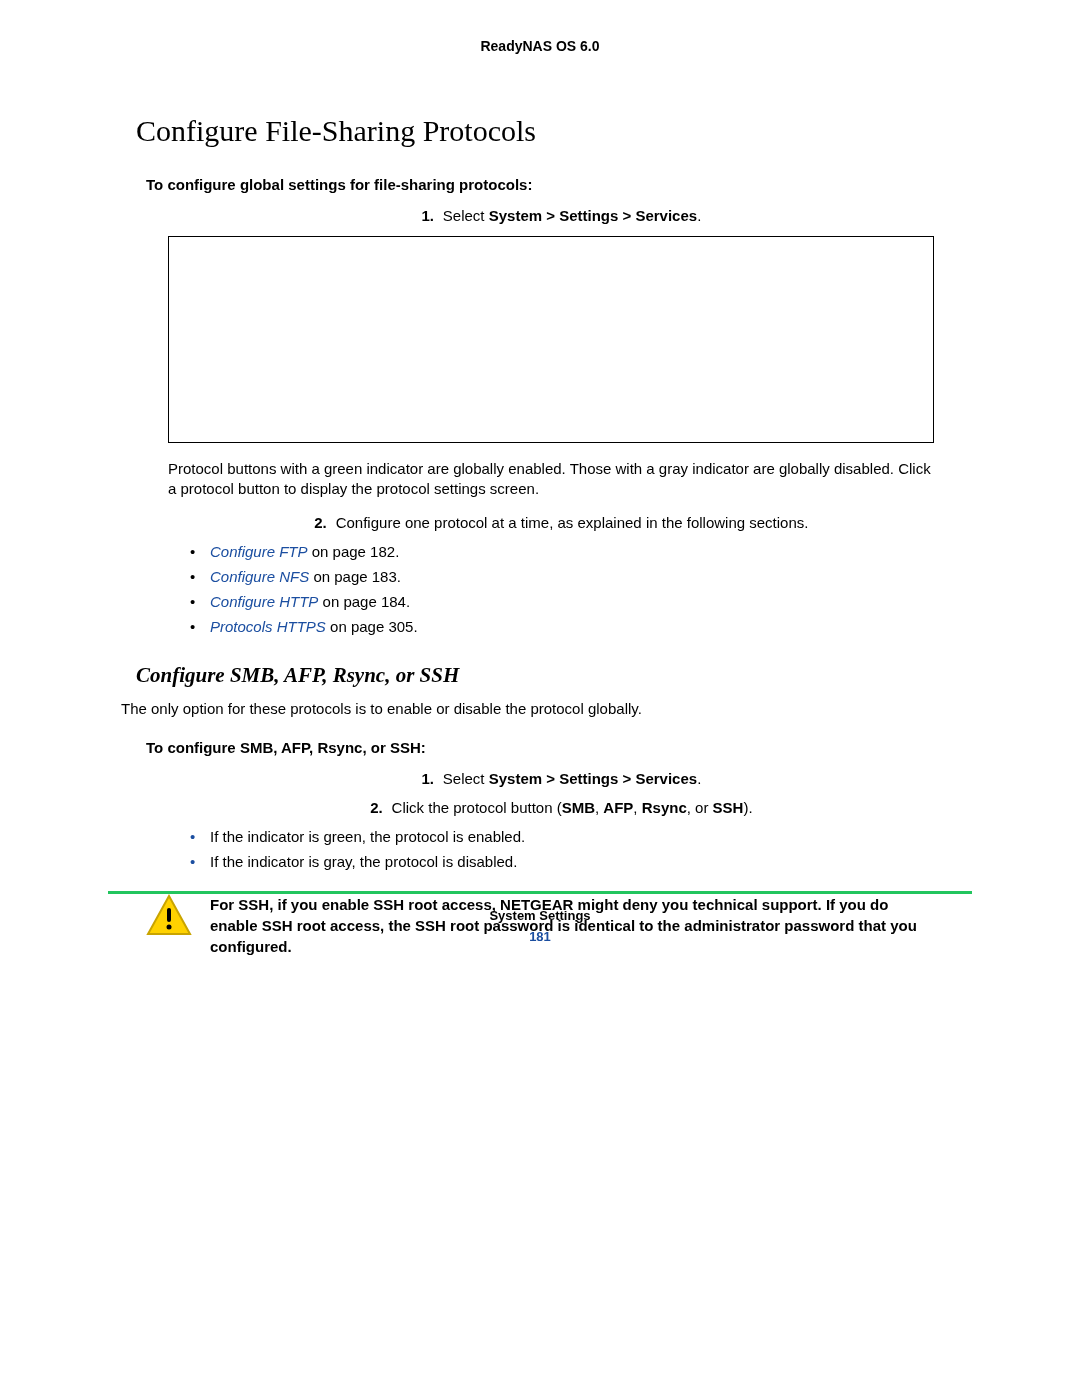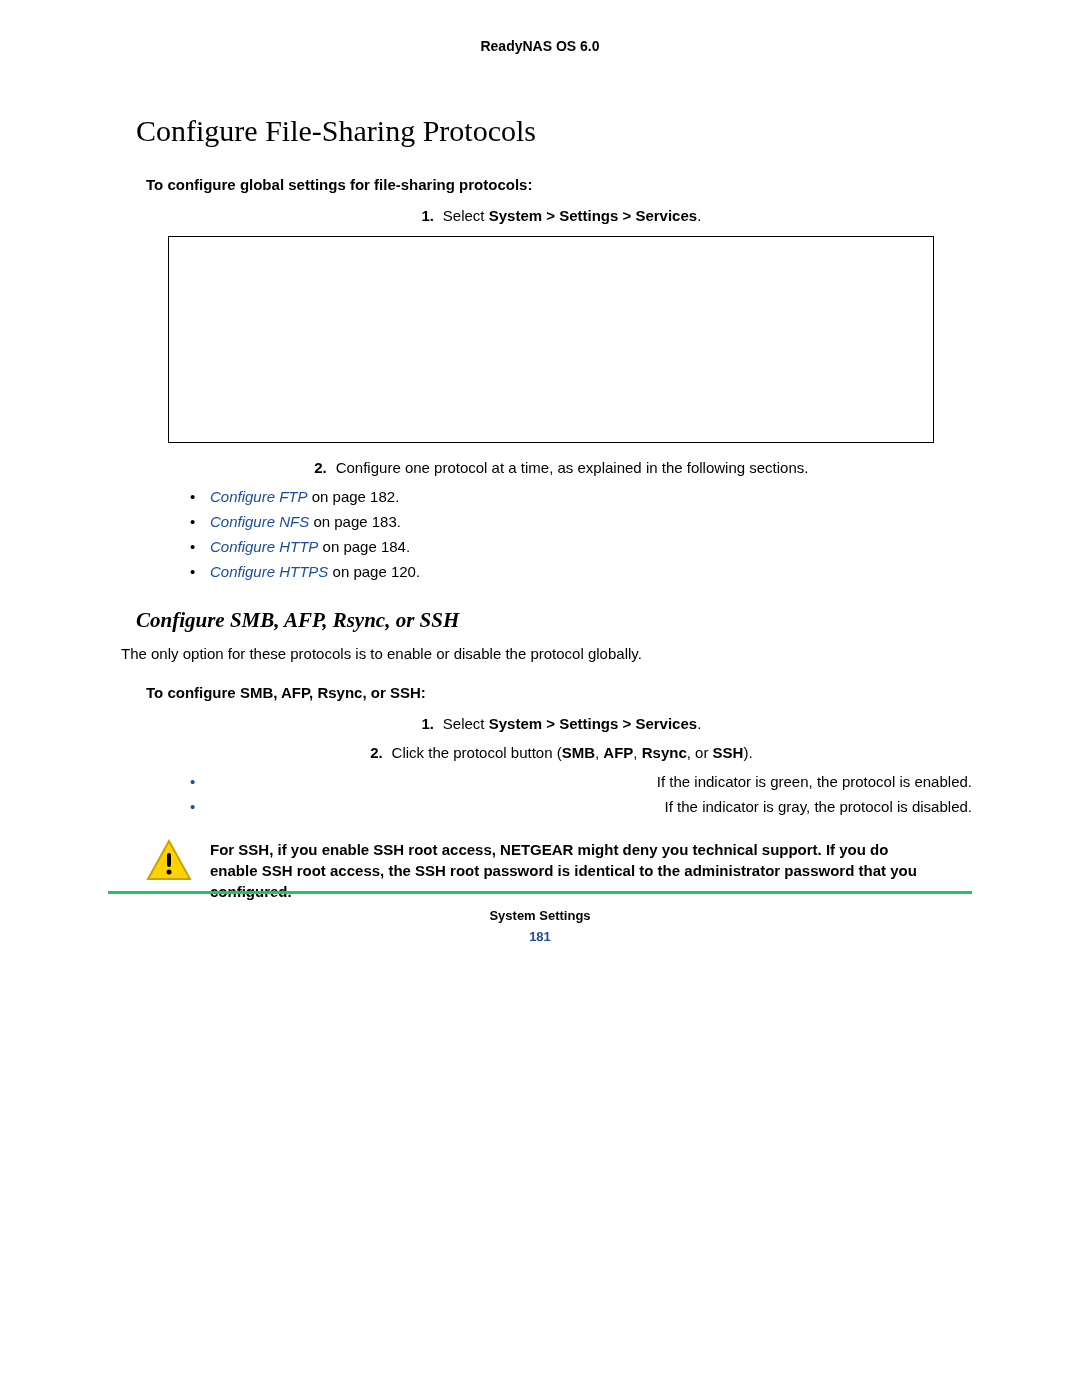--- a/index.html
+++ b/index.html
@@ -83,21 +83,20 @@
     margin: 28px 0 12px 28px;
   }
   .body-para {
     font-size: 15px;
     margin: 0 0 22px 13px;
   }
   .sub-bullets {
     margin: 6px 0 0 82px;
     padding: 0;
     list-style: none;
-    text-align: right;
   }
   .sub-bullets li {
     font-size: 15px;
     margin-bottom: 8px;
     position: relative;
     padding-left: 20px;
   }
   .sub-bullets li::before {
     content: "•";
     position: absolute;
@@ -157,31 +156,32 @@
 
   <p class="intro-bold">To configure global settings for file-sharing protocols:</p>
 
   <p class="step-line">
     <span class="step-num">1.</span>
     <span>Select </span><b>System &gt; Settings &gt; Services</b><span>.</span>
   </p>
 
   <div class="screenshot-box"></div>
 
+  <p class="indent-para">Protocol buttons with a green indicator are globally enabled. Those with a gray indicator are globally disabled. Click a protocol button to display the protocol settings screen.</p>
 
   <p class="step-line">
     <span class="step-num">2.</span>
     <span>Configure one protocol at a time, as explained in the following sections.</span>
   </p>
 
   <ul class="bullet-list">
     <li><span class="link-italic">Configure FTP</span><span> on page 182.</span></li>
     <li><span class="link-italic">Configure NFS</span><span> on page 183.</span></li>
     <li><span class="link-italic">Configure HTTP</span><span> on page 184.</span></li>
-    <li><span class="link-italic">Configure HTTPS</span><span> on page 120.</span></li>
+    <li><span class="link-italic">Protocols HTTPS</span><span> on page 305.</span></li>
   </ul>
 
   <h2 class="sub-heading">Configure SMB, AFP, Rsync, or SSH</h2>
 
   <p class="body-para">The only option for these protocols is to enable or disable the protocol globally.</p>
 
   <p class="intro-bold">To configure SMB, AFP, Rsync, or SSH:</p>
 
   <p class="step-line">
     <span class="step-num">1.</span>

